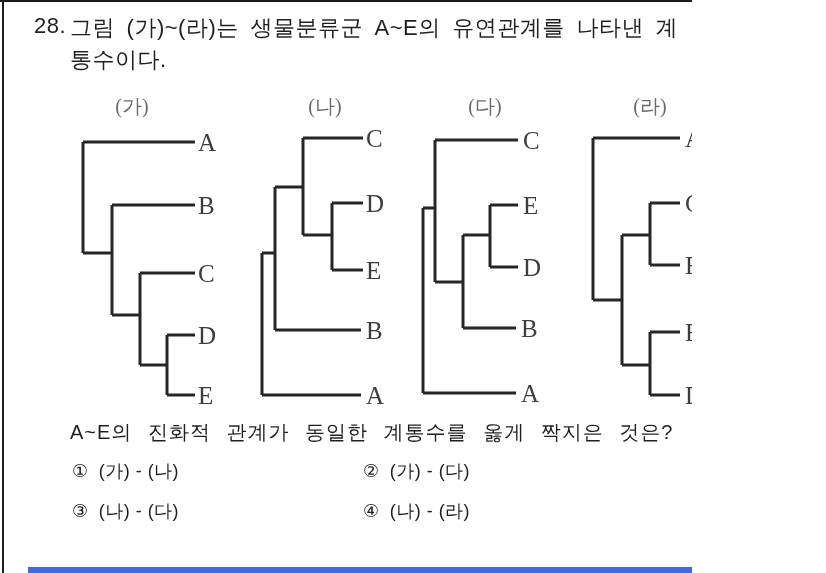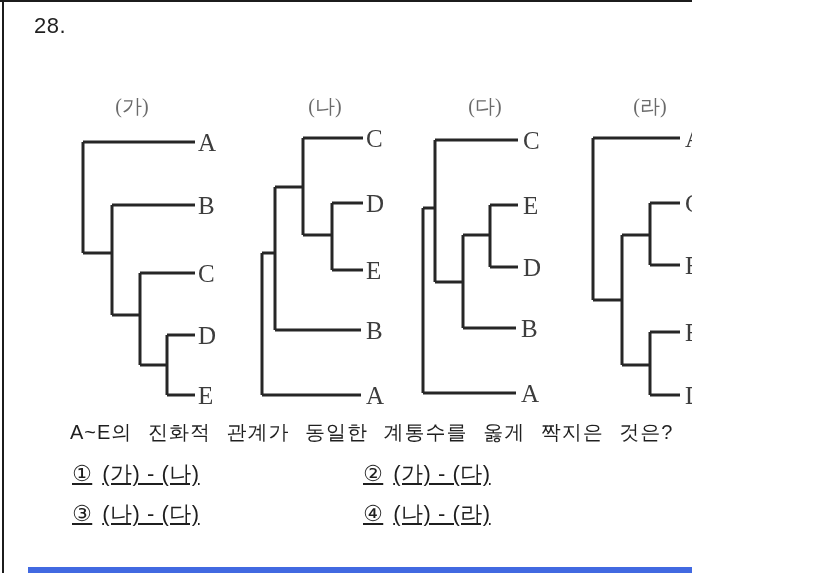--- a/index.html
+++ b/index.html
@@ -22,36 +22,38 @@
     font-size:20px;color:#6b6b6b;
   }
   .tl-ga{left:104px;} .tl-na{left:297px;} .tl-da{left:457px;} .tl-ra{left:622px;}
   svg.trees{position:absolute;left:0;top:0;}
   svg.trees line{stroke:#262626;stroke-width:3;}
   svg.trees text{
     font-family:"Liberation Serif","DejaVu Serif",serif;
     font-size:25px;fill:#3d3d3d;
   }
   .prompt{position:absolute;left:70px;top:419px;font-size:20px;letter-spacing:1px;word-spacing:9px;white-space:nowrap;}
-  .choice{position:absolute;font-size:22px;letter-spacing:.5px;white-space:nowrap;cursor:default;text-decoration:underline;}
+  .choice{position:absolute;font-size:18px;letter-spacing:.5px;white-space:nowrap;cursor:default;}
   .choice .marker{margin-right:10px;}
   .c1{left:72px;top:459px;}  .c2{left:363px;top:459px;}
   .c3{left:72px;top:499px;}  .c4{left:363px;top:499px;}
   .c5{left:72px;top:540px;}
   .bottom-bar{position:absolute;left:28px;top:567px;width:798px;height:6px;background:#4169e1;}
 </style>
 </head>
 <body>
 
 <div class="page">
 
   <div class="top-border"></div>
   <div class="left-border"></div>
 
   <span class="q-number">28.</span>
+  <div class="q-line1">그림 (가)~(라)는 생물분류군 A~E의 유연관계를 나타낸 계</div>
+  <div class="q-line2">통수이다.</div>
 
   <div class="tree-label tl-ga">(가)</div>
   <div class="tree-label tl-na">(나)</div>
   <div class="tree-label tl-da">(다)</div>
   <div class="tree-label tl-ra">(라)</div>
 
   <svg class="trees" width="826" height="573" viewBox="0 0 826 573">
 
     <g>
       <line x1="83" y1="142" x2="195" y2="142"></line>

